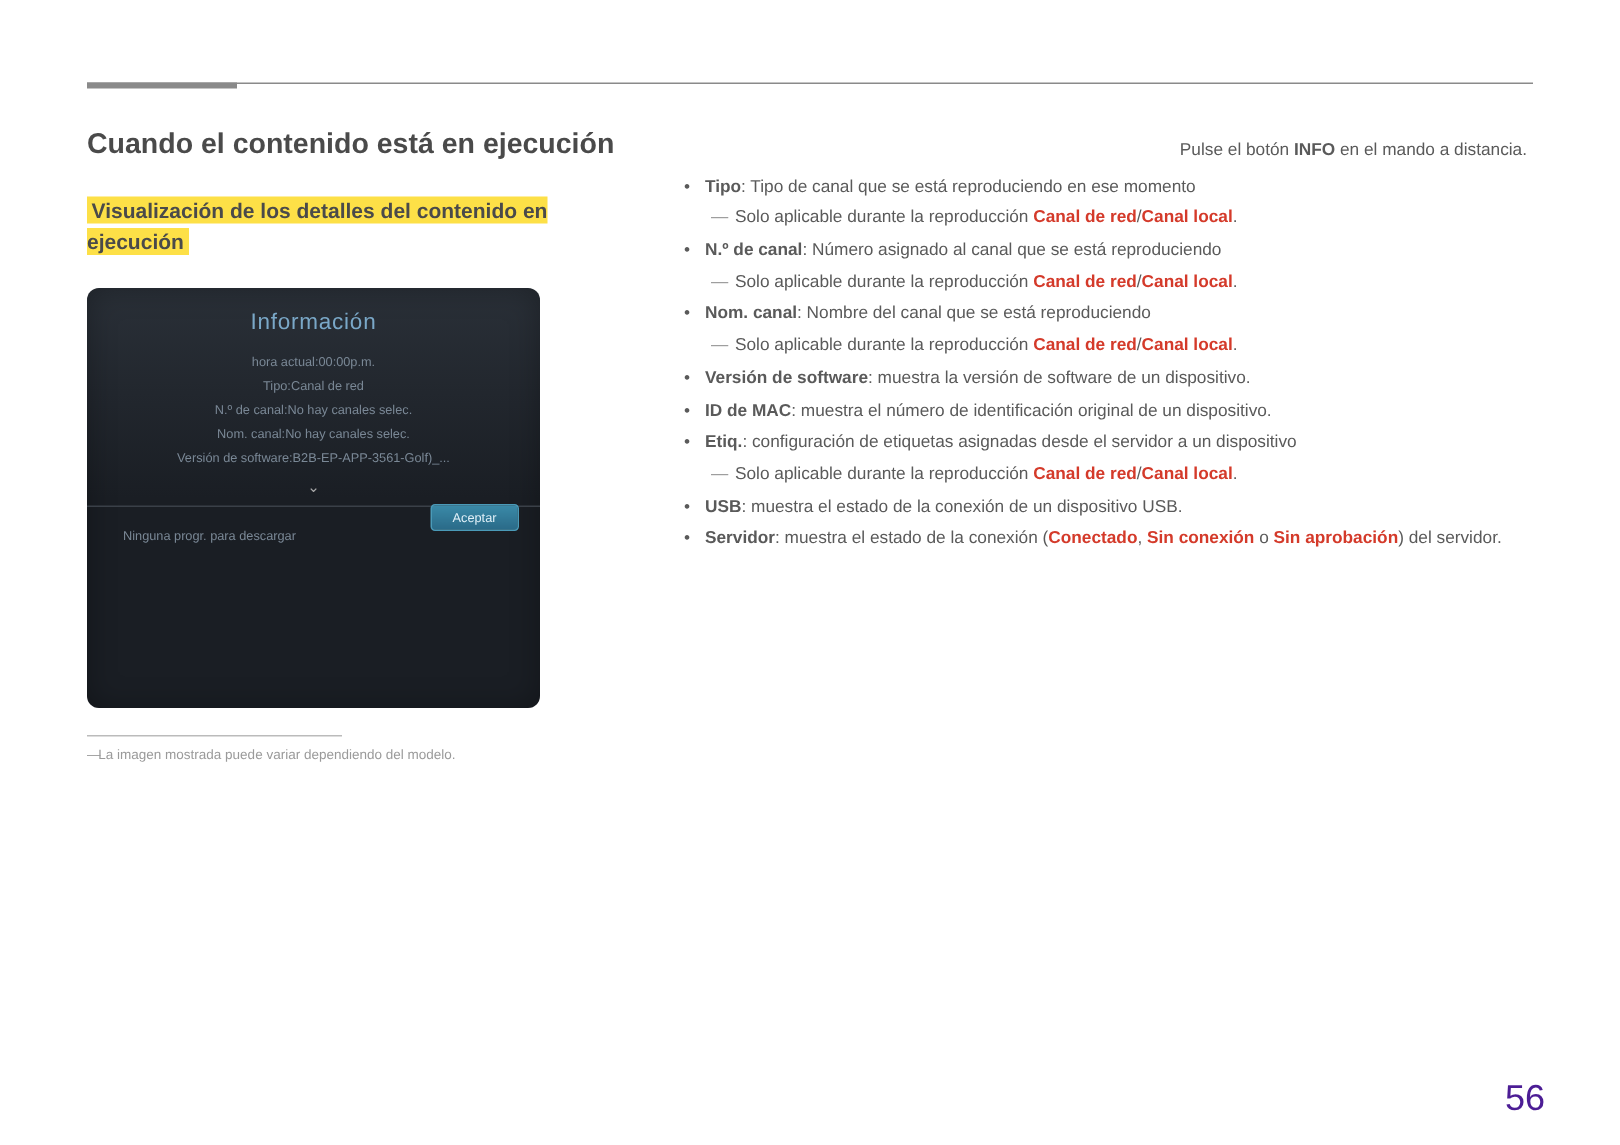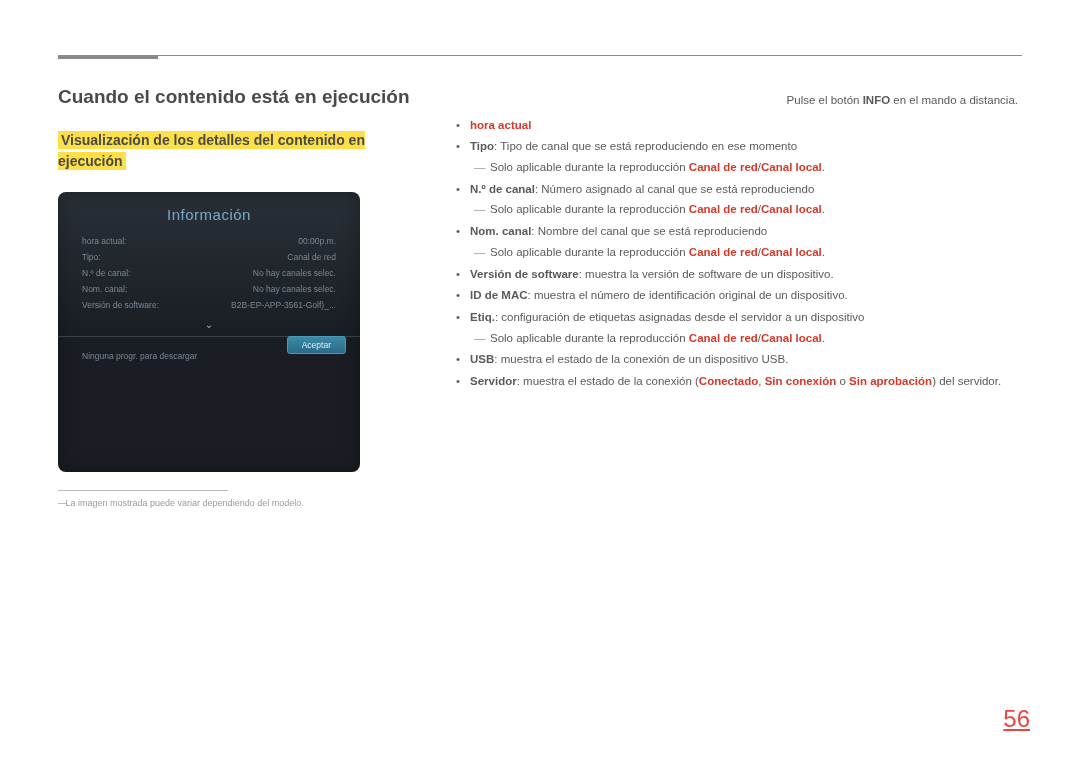--- a/index.html
+++ b/index.html
@@ -73,21 +73,21 @@
       color: #7aa8c8;
       font-weight: 400;
       padding: 4px 0 10px 0;
       letter-spacing: 0.5px;
     }
     .info-table {
       padding: 0 14px;
     }
     .info-row {
       display: flex;
-      justify-content: space-between;
+      justify-content: center;
       padding: 3px 0;
       font-size: 8.5px;
       color: #7a8896;
     }
     .info-row .k { }
     .info-row .v { }
     .info-chevron {
       text-align: center;
       color: #aaa;
       padding: 6px 0;
@@ -154,26 +154,25 @@
       content: "―";
       position: absolute;
       left: -10px;
       color: #9a9a9a;
       letter-spacing: -2px;
     }
     .red { color: #d43a2a; }
     .bold { font-weight: 600; }
     .page-num {
       position: absolute;
-      bottom: 30px;
+      bottom: 16px;
       right: 50px;
       font-size: 24px;
-      color: #ef4444;
+      color: #4c1d95;
       font-weight: 300;
-      text-decoration: underline;
     }
     .intro { margin-bottom: 4px; }
   </style>
 </head>
 <body>
 
 <div class="page">
   <div class="top-rule"></div>
   <div class="top-rule-full"></div>
 
@@ -216,21 +215,20 @@
 
       <div class="footnote-rule"></div>
       <div class="footnote">La imagen mostrada puede variar dependiendo del modelo.</div>
     </div>
 
     <div class="right-col">
       <p class="intro">
         <span>Pulse el botón </span><span class="bold">INFO</span><span> en el mando a distancia.</span>
       </p>
       <ul>
-        <li><span class="red bold">hora actual</span></li>
         <li>
           <span class="bold">Tipo</span><span>: Tipo de canal que se está reproduciendo en ese momento</span>
           <div class="sub"><span>Solo aplicable durante la reproducción </span><span class="red bold">Canal de red</span><span>/</span><span class="red bold">Canal local</span><span>.</span></div>
         </li>
         <li>
           <span class="bold">N.º de canal</span><span>: Número asignado al canal que se está reproduciendo</span>
           <div class="sub"><span>Solo aplicable durante la reproducción </span><span class="red bold">Canal de red</span><span>/</span><span class="red bold">Canal local</span><span>.</span></div>
         </li>
         <li>
           <span class="bold">Nom. canal</span><span>: Nombre del canal que se está reproduciendo</span>

